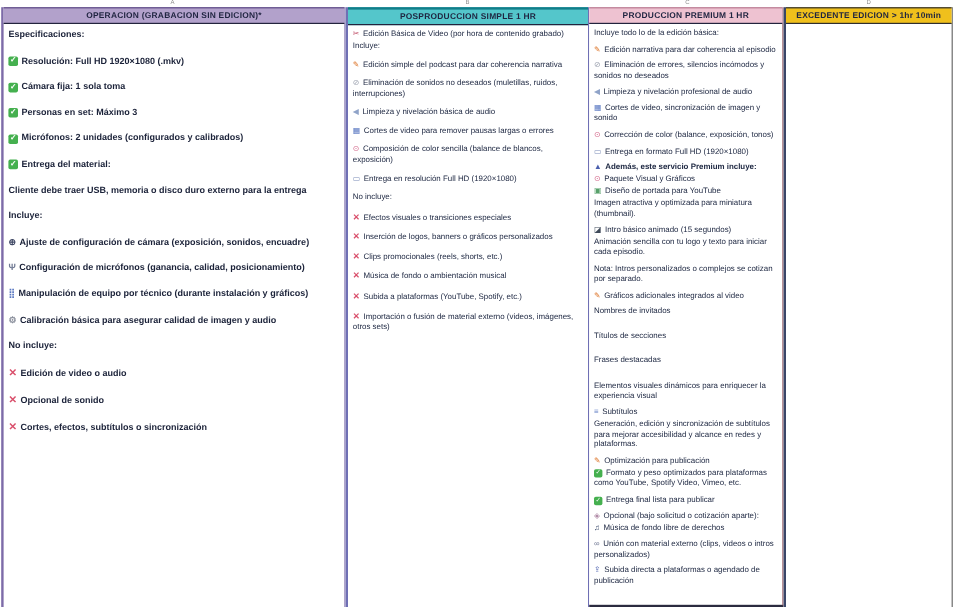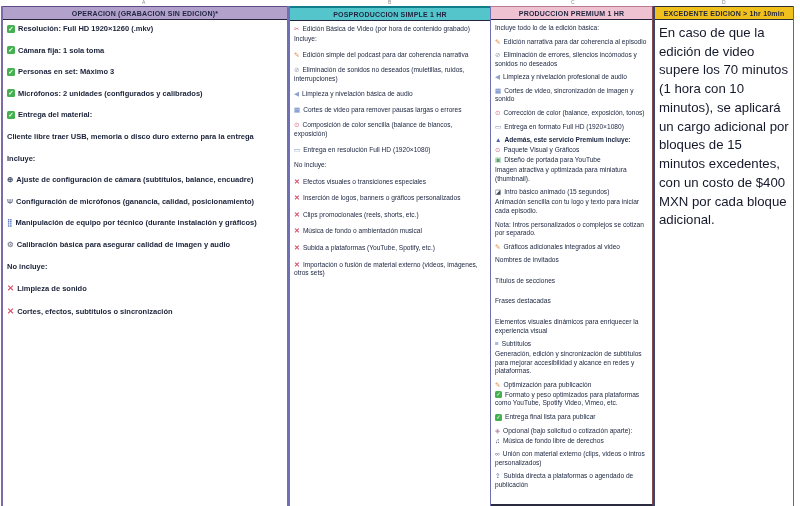--- a/index.html
+++ b/index.html
@@ -56,33 +56,35 @@
 <div class="letters">
   <span class="la">A</span>
   <span class="lb">B</span>
   <span class="lc">C</span>
   <span class="ld">D</span>
 </div>
 
 <div class="col c1">
   <div class="col-header" style="background: rgb(178, 161, 203);">OPERACION (GRABACION SIN EDICION)*</div>
   <div class="col-body">
-      <div class="line"><span class="ic boxed" style="color: rgb(255, 255, 255); background: rgb(69, 176, 79);">✓</span><span>Resolución: Full HD 1920×1260 (.mkv)</span></div>
+      <div class="line"><span>Especificaciones:</span></div>
+      <div class="line"><span class="ic boxed" style="color: rgb(255, 255, 255); background: rgb(69, 176, 79);">✓</span><span>Resolución: Full HD 1920×1080 (.mkv)</span></div>
       <div class="line"><span class="ic boxed" style="color: rgb(255, 255, 255); background: rgb(69, 176, 79);">✓</span><span>Cámara fija: 1 sola toma</span></div>
       <div class="line"><span class="ic boxed" style="color: rgb(255, 255, 255); background: rgb(69, 176, 79);">✓</span><span>Personas en set: Máximo 3</span></div>
       <div class="line"><span class="ic boxed" style="color: rgb(255, 255, 255); background: rgb(69, 176, 79);">✓</span><span>Micrófonos: 2 unidades (configurados y calibrados)</span></div>
       <div class="line"><span class="ic boxed" style="color: rgb(255, 255, 255); background: rgb(69, 176, 79);">✓</span><span>Entrega del material:</span></div>
-      <div class="line"><span>Cliente libre traer USB, memoria o disco duro externo para la entrega</span></div>
+      <div class="line"><span>Cliente debe traer USB, memoria o disco duro externo para la entrega</span></div>
       <div class="line"><span>Incluye:</span></div>
-      <div class="line"><span class="ic" style="color: rgb(61, 70, 99);">⊕</span><span>Ajuste de configuración de cámara (subtítulos, balance, encuadre)</span></div>
+      <div class="line"><span class="ic" style="color: rgb(61, 70, 99);">⊕</span><span>Ajuste de configuración de cámara (exposición, sonidos, encuadre)</span></div>
       <div class="line"><span class="ic" style="color: rgb(112, 122, 148);">Ψ</span><span>Configuración de micrófonos (ganancia, calidad, posicionamiento)</span></div>
       <div class="line"><span class="ic" style="color: rgb(91, 121, 194);">⣿</span><span>Manipulación de equipo por técnico (durante instalación y gráficos)</span></div>
       <div class="line"><span class="ic" style="color: rgb(138, 143, 156);">⚙</span><span>Calibración básica para asegurar calidad de imagen y audio</span></div>
       <div class="line"><span>No incluye:</span></div>
-      <div class="line"><span class="ic cross" style="color: rgb(217, 79, 107);">✕</span><span>Limpieza de sonido</span></div>
+      <div class="line"><span class="ic cross" style="color: rgb(217, 79, 107);">✕</span><span>Edición de video o audio</span></div>
+      <div class="line"><span class="ic cross" style="color: rgb(217, 79, 107);">✕</span><span>Opcional de sonido</span></div>
       <div class="line"><span class="ic cross" style="color: rgb(217, 79, 107);">✕</span><span>Cortes, efectos, subtítulos o sincronización</span></div>
     </div>
 </div>
 
 <div class="col c2">
   <div class="col-header" style="background: rgb(84, 198, 203);">POSPRODUCCION SIMPLE 1 HR</div>
   <div class="col-body">
       <div class="line tight"><span class="ic" style="color: rgb(194, 86, 110);">✂</span><span>Edición Básica de Video (por hora de contenido grabado)</span></div>
       <div class="line"><span>Incluye:</span></div>
       <div class="line"><span class="ic" style="color: rgb(224, 129, 60);">✎</span><span>Edición simple del podcast para dar coherencia narrativa</span></div>
@@ -131,15 +133,14 @@
       <div class="line tight"><span class="ic" style="color: rgb(176, 138, 166);">◈</span><span>Opcional (bajo solicitud o cotización aparte):</span></div>
       <div class="line"><span class="ic" style="color: rgb(58, 74, 107);">♫</span><span>Música de fondo libre de derechos</span></div>
       <div class="line"><span class="ic" style="color: rgb(107, 115, 144);">∞</span><span>Unión con material externo (clips, videos o intros personalizados)</span></div>
       <div class="line"><span class="ic" style="color: rgb(74, 95, 174);">⇪</span><span>Subida directa a plataformas o agendado de publicación</span></div>
     </div>
 </div>
 
 <div class="col c4">
   <div class="col-header" style="background: rgb(240, 192, 28);">EXCEDENTE EDICION &gt; 1hr 10min</div>
   <div class="col-body">
-      <div class="line"><span>En caso de que la edición de video supere los 70 minutos (1 hora con 10 minutos), se aplicará un cargo adicional por bloques de 15 minutos excedentes, con un costo de $400 MXN por cada bloque adicional.</span></div>
     </div>
 </div>
 
 </body></html>

